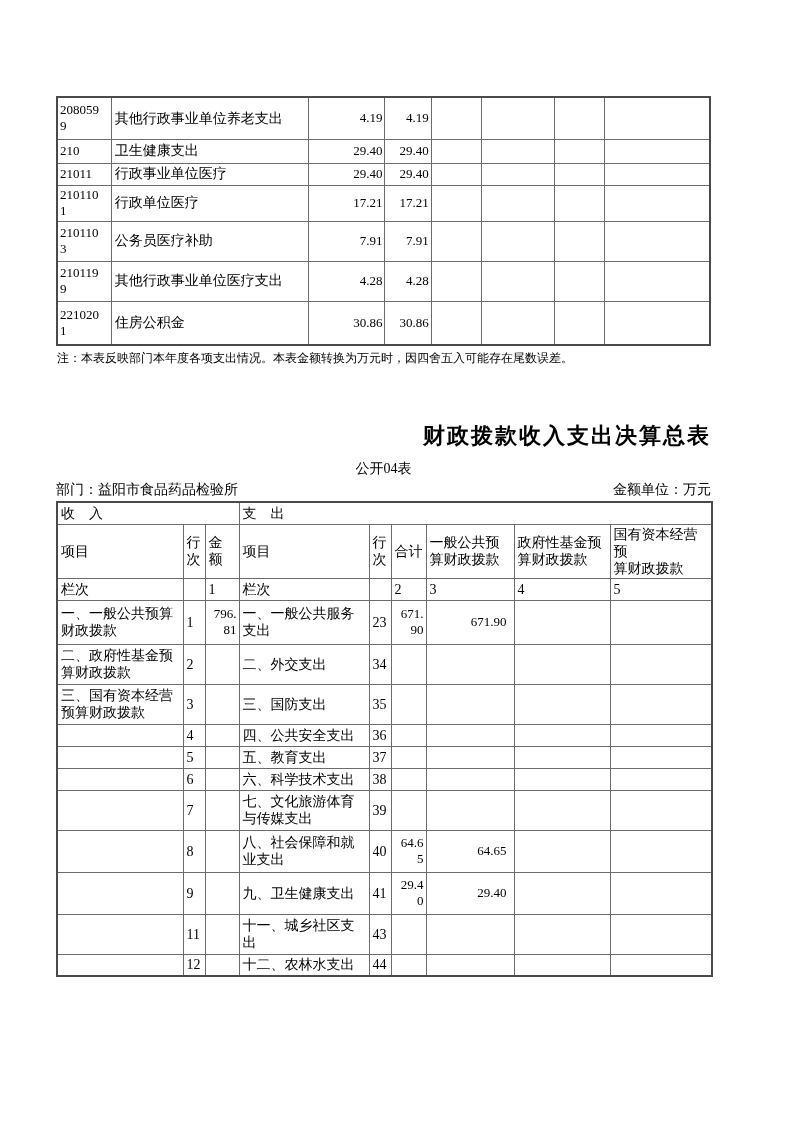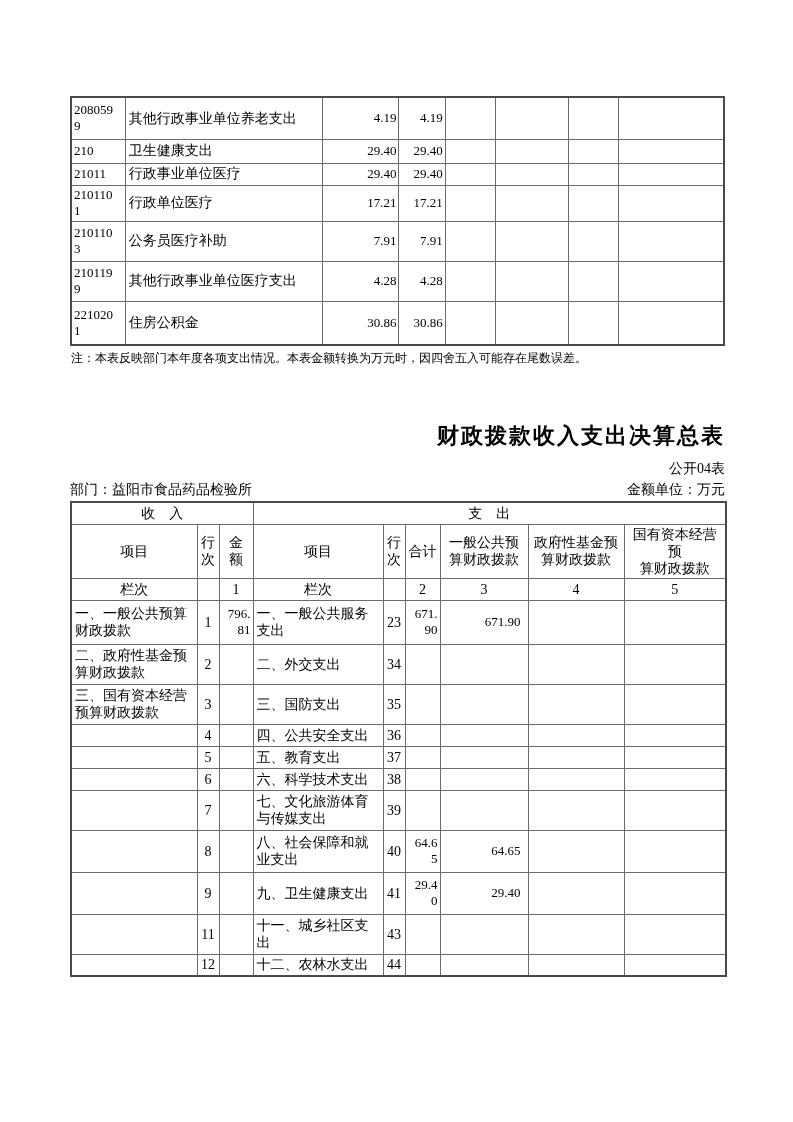--- a/index.html
+++ b/index.html
@@ -1,29 +1,29 @@
 <!DOCTYPE html>
 <html><head>
 <meta charset="utf-8">
 <style>
   html,body{margin:0;padding:0;background:#e8e8e8;}
   #page{position:relative;width:793px;height:1122px;background:#ffffff;margin:0 auto;
         font-family:"Liberation Serif","DejaVu Serif",serif;color:#000;}
-  .content{position:absolute;left:70px;top:96px;width:655px;}
+  .content{position:absolute;left:56px;top:96px;width:655px;}
   table{border-collapse:collapse;table-layout:fixed;width:655px;border:2px solid #4a4a4a;}
   td{border:1px solid #6b6b6b;font-size:14px;line-height:1.22;padding:1px 3px;
      vertical-align:middle;overflow:hidden;}
   .pre{white-space:pre-line;}
-  .ctr{text-align:center;margin-left:16px;}
+  .ctr{margin-left:16px;}
   .num{text-align:right;font-size:13px;white-space:pre-line;word-break:break-all;padding:1px 2px;}
   .code{text-align:left;font-size:13px;white-space:pre-line;word-break:break-all;padding:1px 2px;}
   .gpad{padding-right:7px;}
   .note{font-size:12px;margin:4px 0 0 1px;}
   .title{text-align:right;font-size:22px;font-weight:bold;letter-spacing:2px;margin-top:54px;}
-  .doc-label{text-align:right;font-size:14px;margin-top:9px;}
+  .doc-label{text-align:center;font-size:14px;margin-top:9px;}
   .meta-row{display:flex;justify-content:space-between;font-size:14px;margin-top:3px;margin-bottom:2px;}
 </style>
 </head>
 <body>
 
 <div id="page">
   <div class="content">
 
     <table>
       <colgroup>

